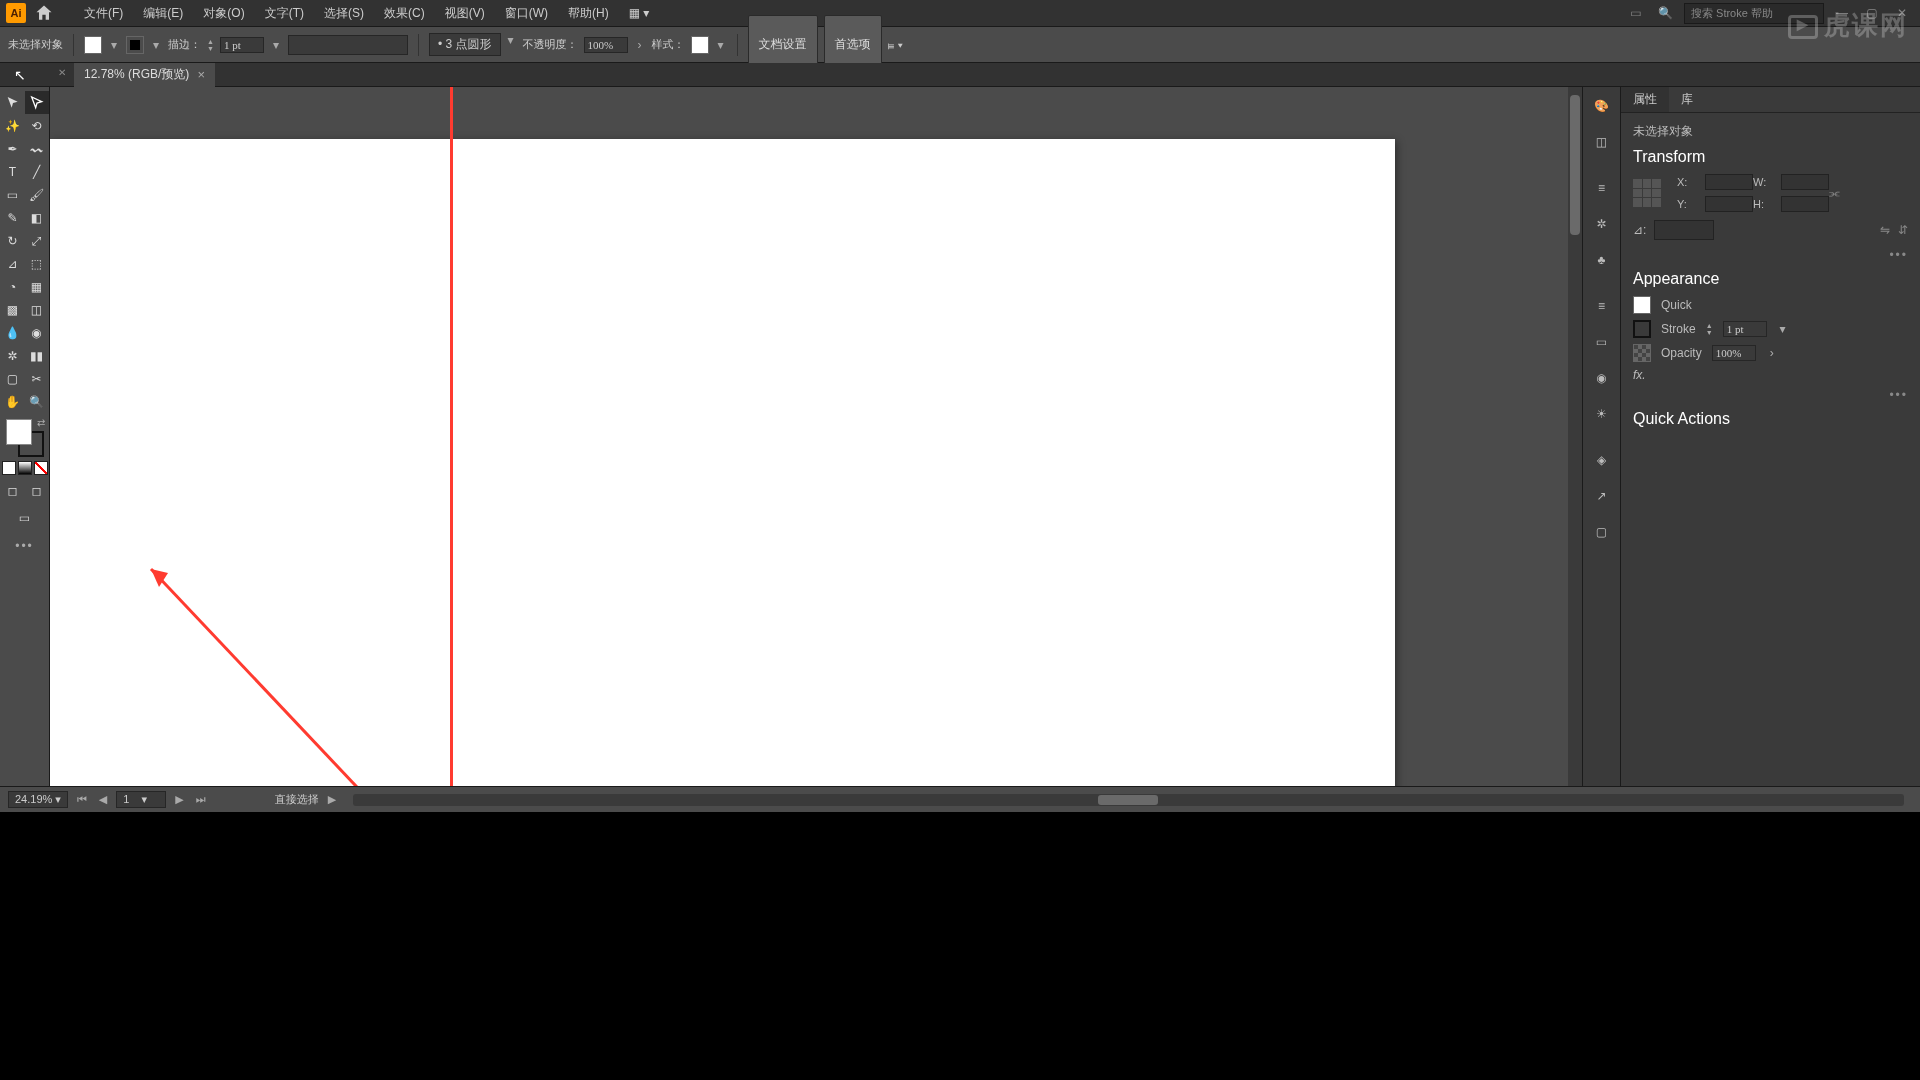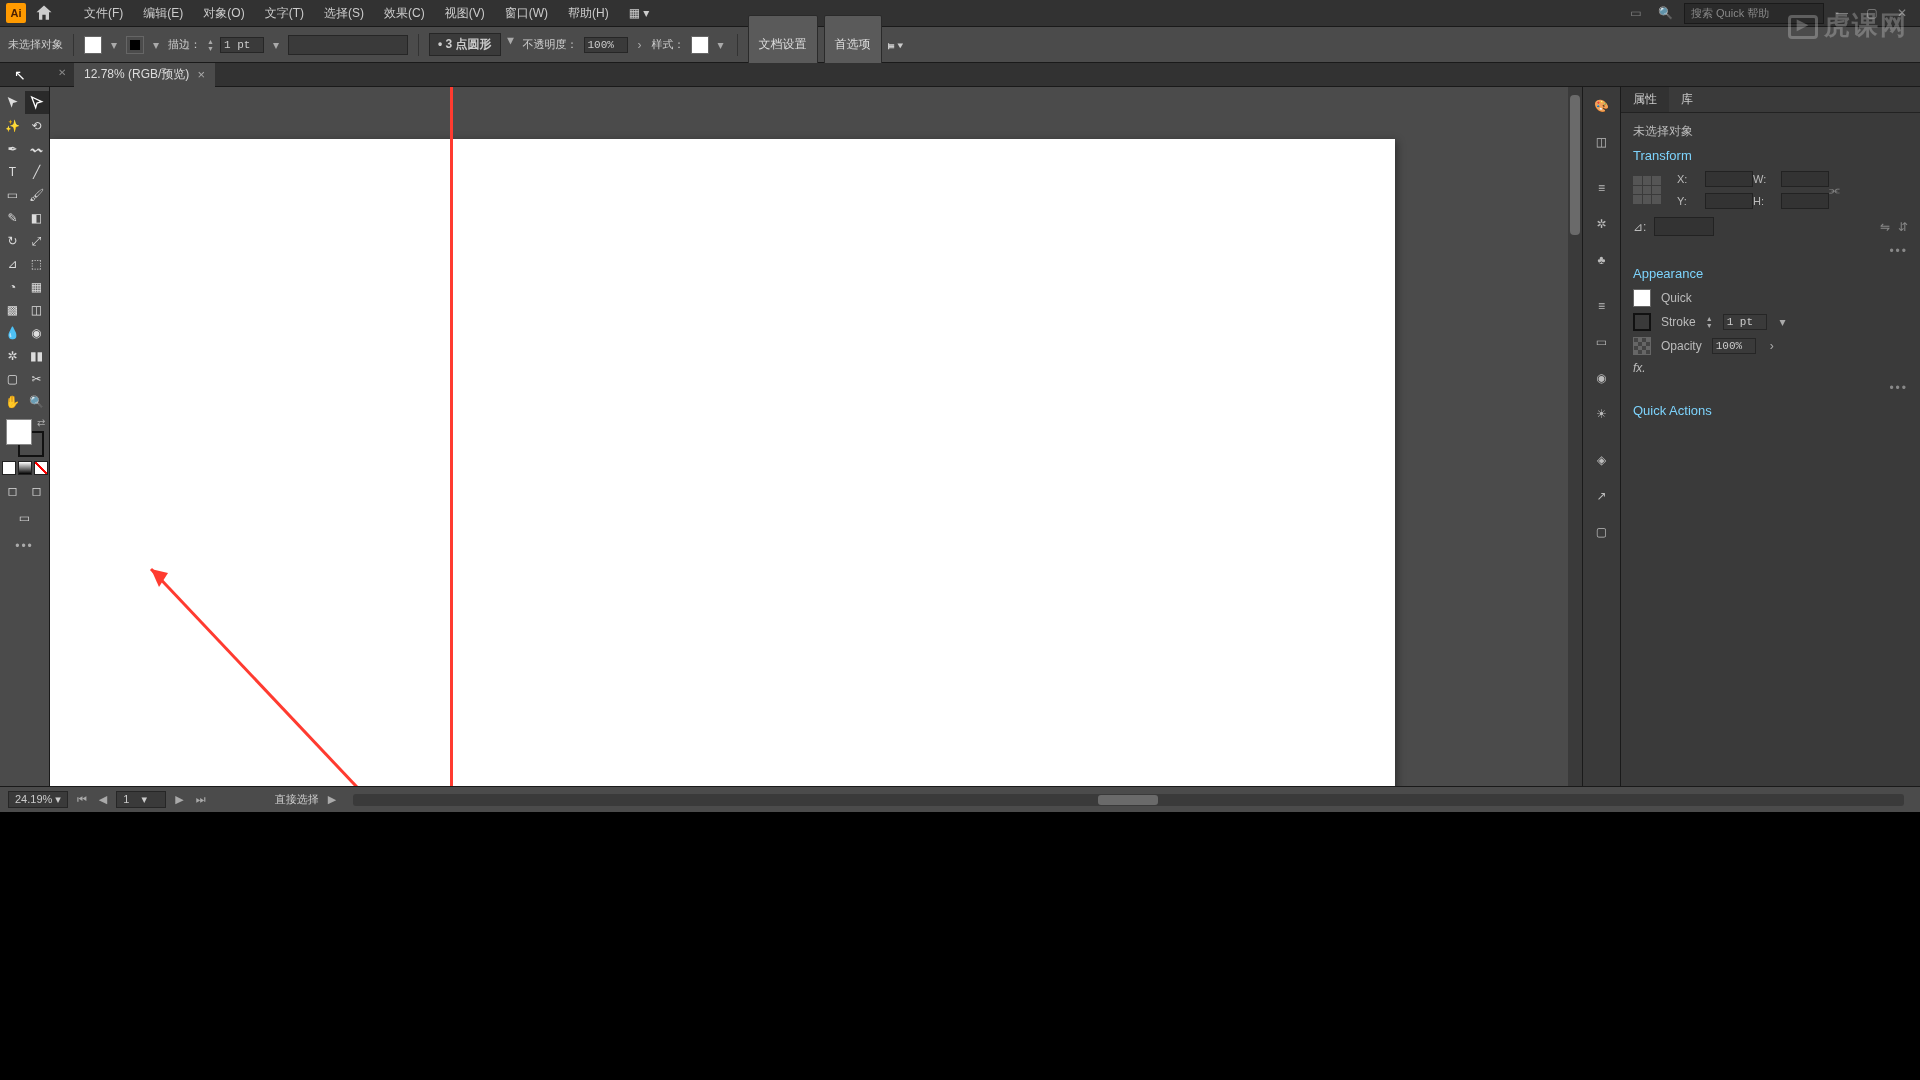--- a/index.html
+++ b/index.html
@@ -16,21 +16,21 @@
 .watermark .wm-icon::after { content:"▶"; position:absolute; left:6px; top:-2px; font-size:14px; }
 
 .optbar { height:36px; background:#4b4b4b; display:flex; align-items:center; padding:0 8px; gap:6px; border-bottom:1px solid #1a1a1a; }
 .opt-label { color:#ccc; font-size:11px; }
 .swatch { width:18px; height:18px; border:1px solid #666; display:inline-block; }
 .swatch.white { background:#fff; }
 .swatch.black { background:#000; box-shadow:inset 0 0 0 3px #4b4b4b; }
 .dd { width:12px; text-align:center; color:#aaa; cursor:pointer; }
 .num-input { background:#3a3a3a; border:1px solid #262626; color:#ccc; width:44px; padding:1px 3px; font-size:11px; }
 .wide-dd { background:#3a3a3a; border:1px solid #262626; width:120px; height:20px; }
-.opt-group { display:flex; align-items:flex-start; gap:4px;font-weight:bold; }
+.opt-group { display:flex; align-items:flex-start; gap:4px; }
 .stepper { display:flex; flex-direction:column; color:#aaa; font-size:7px; line-height:7px; }
 .btn-chip { background:#5a5a5a; border:1px solid #2a2a2a; padding:20px 10px; color:#ddd; cursor:pointer; border-radius:2px; }
 .opt-sep { width:1px; height:22px; background:#333; margin:0 4px; }
 
 .tabbar { height:24px; background:#323232; display:flex; align-items:center; padding-left:14px; border-bottom:1px solid #1a1a1a; position:relative; }
 .tabbar .cursor { position:absolute; left:14px; top:4px; color:#fff; font-size:14px; }
 .doc-tab { background:#4b4b4b; height:24px; display:flex; align-items:center; padding:0 10px; gap:8px; color:#ddd; font-size:12px; margin-left:60px; }
 .doc-tab .x { color:#aaa; cursor:pointer; font-size:13px; }
 .tiny-x { position:absolute; left:58px; top:4px; color:#888; font-size:10px; }
 
@@ -60,39 +60,39 @@
 .arrow1::before { content:""; position:absolute; top:-2px; left:-6px; border:8px solid transparent; border-bottom:16px solid #ff3b30; }
 
 .right-dock { width:38px; background:#3a3a3a; border-left:1px solid #1a1a1a; display:flex; flex-direction:column; align-items:center; padding-top:8px; gap:14px; }
 .dock-icon { width:22px; height:22px; display:flex; align-items:center; justify-content:center; color:#bbb; cursor:pointer; }
 
 .props { width:300px; background:#3a3a3a; border-left:1px solid #1a1a1a; padding:0; }
 .props-tabs { display:flex; height:26px; align-items:flex-end; border-bottom:1px solid #222; }
 .ptab { padding:0 12px; line-height:26px; color:#ccc; cursor:pointer; }
 .ptab.act { background:#323232; }
 .props-body { padding:10px 12px; color:#bbb; }
-.sect-title { color:#7dd3fc; margin:8px 0 8px; font-size:13px; }
+.sect-title { color:#ffffff; margin:8px 0 8px; font-size:16px; }
 .tf-grid { display:grid; grid-template-columns:20px 40px 20px 40px; gap:6px 8px; align-items:center; font-size:11px; }
 .tf-grid input { background:#333; border:1px solid #222; color:#888; width:48px; padding:1px 3px; font-size:11px; }
 .ref-point { width:28px; height:28px; display:grid; grid-template-columns:repeat(3,1fr); grid-template-rows:repeat(3,1fr); gap:1px; margin-right:8px; }
 .ref-point span { background:#555; }
 .tf-row { display:flex; align-items:center; gap:8px; margin-bottom:8px; }
 .app-row { display:flex; align-items:center; gap:10px; margin:6px 0; }
 .app-sw { width:18px; height:18px; border:1px solid #666; }
 .more-dots { text-align:right; color:#888; margin:4px 0; letter-spacing:2px; }
 
 .statusbar { height:26px; background:#4b4b4b; border-top:1px solid #1a1a1a; display:flex; align-items:center; padding:0 8px; gap:6px; font-size:11px; color:#ccc; }
 .status-dd { background:#3a3a3a; border:1px solid #262626; padding:1px 6px; }
 .nav-btn { color:#aaa; cursor:pointer; padding:0 3px; }
 .hscroll { flex:1; height:12px; background:#3a3a3a; margin:0 8px; position:relative; border-radius:3px; }
 .hscroll .thumb { position:absolute; left:48%; width:60px; top:1px; bottom:1px; background:#6a6a6a; border-radius:3px; }
 
 .blackbar { height:268px; background:#000; }
 
-select,input { font-family:Liberation Mono, monospace; }
+select,input { font-family:Liberation Serif, serif; }
 </style>
 </head>
 <body>
 
 <div class="menubar">
   <div class="ai-logo">Ai</div>
   <div class="home-icon">
     <svg viewBox="0 0 24 24" fill="#ccc">
         <path d="M12 3l9 8h-3v9h-4v-6h-4v6H6v-9H3z"></path>
       </svg>
@@ -103,21 +103,21 @@
   <div class="menu-item">文字(T)</div>
   <div class="menu-item">选择(S)</div>
   <div class="menu-item">效果(C)</div>
   <div class="menu-item">视图(V)</div>
   <div class="menu-item">窗口(W)</div>
   <div class="menu-item">帮助(H)</div>
   <div class="menu-item">▦ ▾</div>
   <div class="menu-right">
     <div class="win-btn">▭</div>
     <div class="win-btn">🔍</div>
-    <div class="search-box">搜索 Quick 帮助</div>
+    <div class="search-box">搜索 Stroke 帮助</div>
     <div class="win-btn">—</div>
     <div class="win-btn">▢</div>
     <div class="win-btn">✕</div>
   </div>
 </div>
 
 <div class="watermark"><span class="wm-icon"></span><span>虎课网</span></div>
 
 <div class="optbar">
   <span class="opt-label">未选择对象</span>

